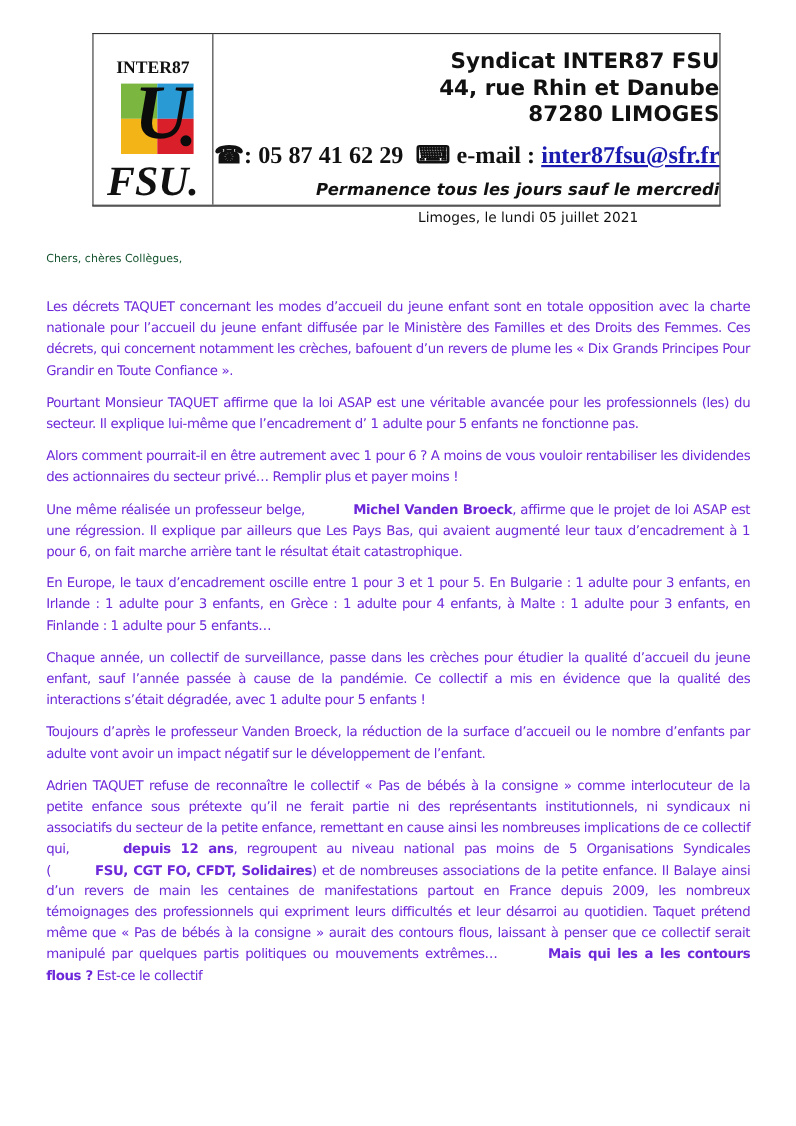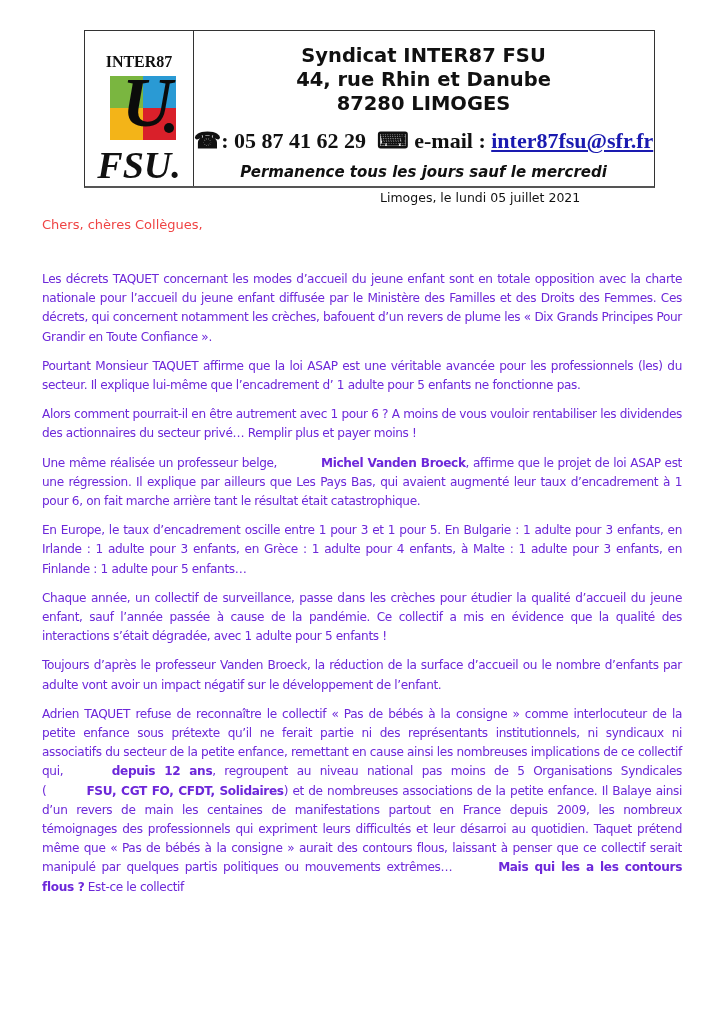--- a/index.html
+++ b/index.html
@@ -24,39 +24,39 @@
     .q-red { left: 33px; top: 32px; }
     .logo-u {
       position: absolute; left: 12px; top: -8px; font-family: "Liberation Serif", serif;
       font-style: italic; font-weight: bold; font-size: 70px; color: #0b0b0b; line-height: 1;
     }
     .logo-dot { position: absolute; left: 54px; top: 47px; width: 10px; height: 10px; border-radius: 50%; background: #0b0b0b; }
     .logo-bottom {
       position: absolute; left: 0; width: 108px; top: 112px; text-align: center;
       font-family: "Liberation Serif", serif; font-style: italic; font-weight: bold; font-size: 38px; color: #111;
     }
-    .org-cell { position: absolute; left: 108px; top: 0; right: 0; height: 100%; text-align: center; }
+    .org-cell { position: absolute; left: 108px; top: 0; right: 0; height: 100%; text-align: right; }
     .org-line {
       font-family: "DejaVu Sans", sans-serif; font-weight: bold; font-size: 19.5px; color: #111; line-height: 24px;
     }
     .org-lines { margin-top: 13px; }
     .contact-line {
       margin-top: 12px; font-family: "Liberation Serif", serif; font-weight: bold; font-size: 22px; color: #111;
     }
     .contact-line a { color: #1a1ab0; text-decoration: underline; }
     .permanence {
       margin-top: 9px; font-family: "DejaVu Sans", sans-serif; font-weight: bold; font-style: italic; font-size: 15px; color: #111;
     }
     .date-line {
       position: absolute; left: 380px; top: 190px; width: 258px; 
       font-family: "DejaVu Sans", sans-serif; font-size: 12.5px; color: #111;
     }
     .salutation {
-      position: absolute; left: 42px; top: 217px;
-      font-family: "DejaVu Sans", sans-serif; font-size: 13px; color: #ef4444;
+      position: absolute; left: 42px; top: 230px;
+      font-family: "DejaVu Sans", sans-serif; font-size: 10px; color: #14532d;
     }
     .body-text {
       position: absolute; left: 42px; top: 270px; width: 640px;
       font-family: "DejaVu Sans", sans-serif; font-size: 12.1px; line-height: 19.2px; color: #6d28d9;
       text-align: justify; letter-spacing: -0.35px;
     }
     .body-text p { margin: 0 0 10px 0; }
     .body-text b { font-weight: bold; margin-left: 40px; }
   </style>
 </head>

